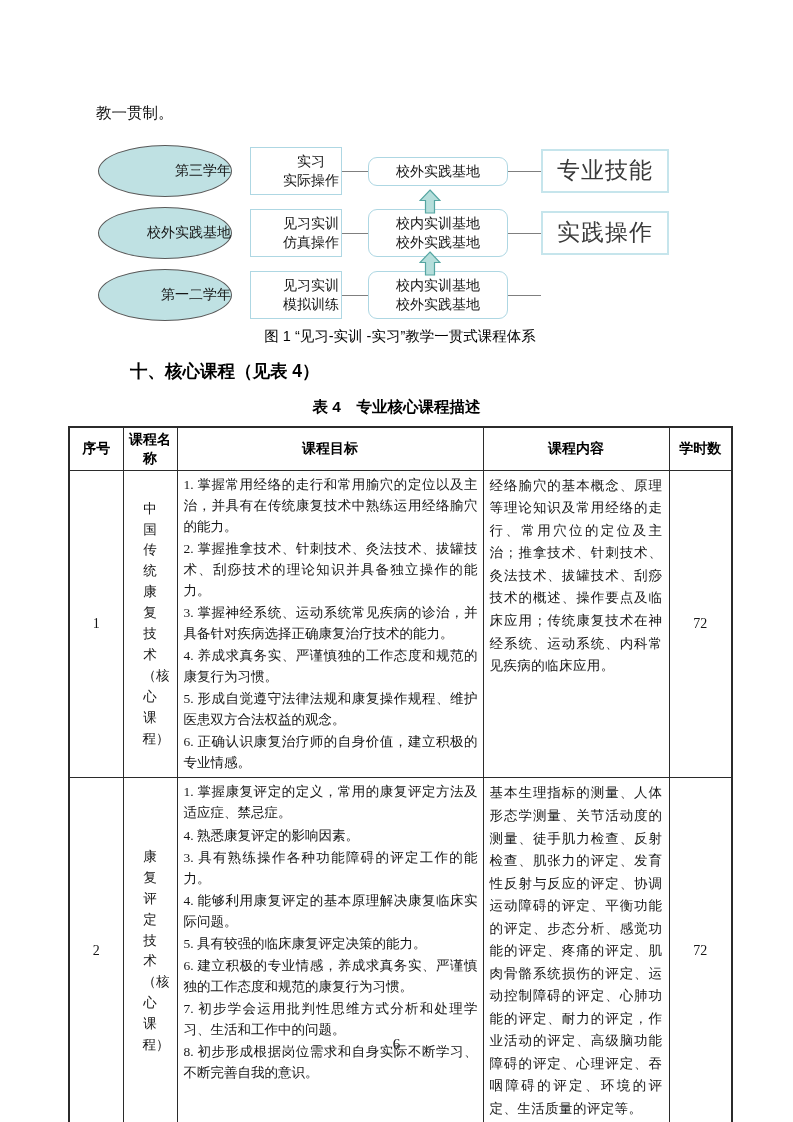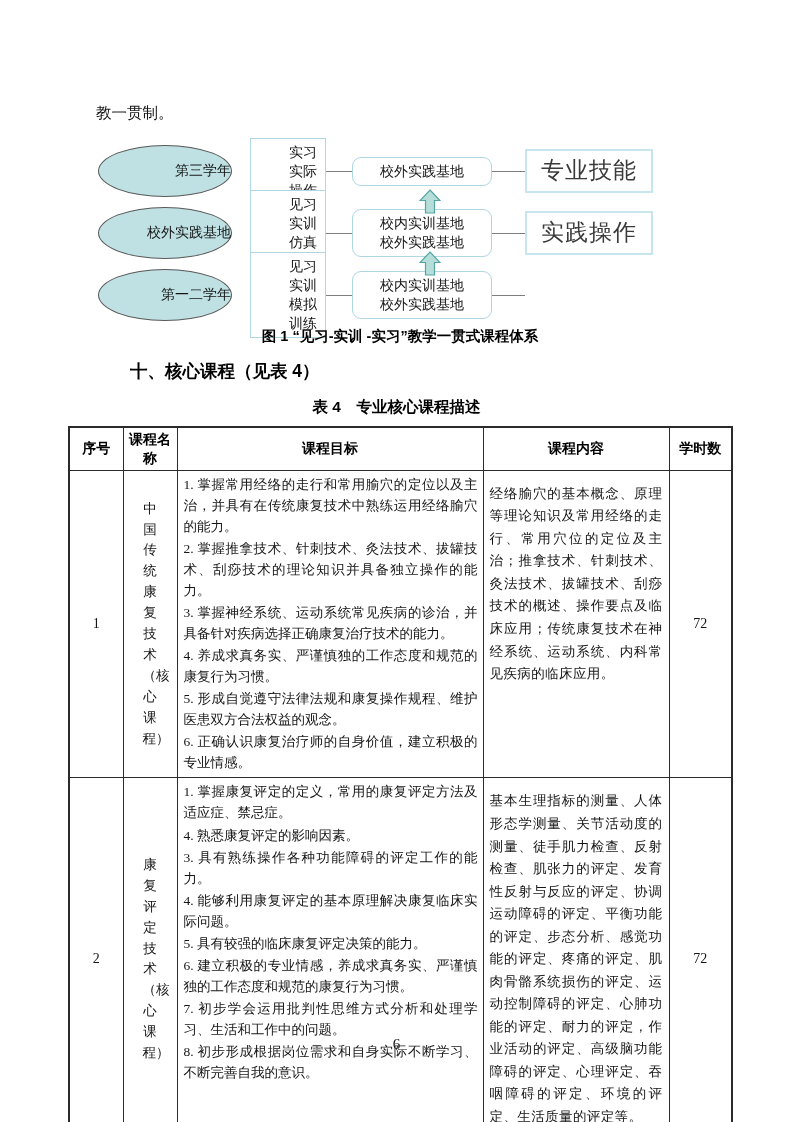--- a/index.html
+++ b/index.html
@@ -21,36 +21,36 @@
   .fr-ellipse {
     width:134px; height:52px; margin-left:30px; flex:none;
     border-radius:50%; background:#bfe1e3; border:1.5px solid #595959;
     display:flex; align-items:center; justify-content:flex-end; font-size:14px;
   }
   .fr-gap { width:18px; flex:none; }
   .fbox {
     flex:none; background:#fff; border:1.5px solid #aed7e3;
     text-align:center; font-size:14px; line-height:19px; padding:4px 2px;
   }
-  .fbox.small { width:76px;padding-left:32px; }
+  .fbox.small { width:92px;padding-left:32px; }
   .fbox.mid   { width:140px; border-radius:9px; }
   .fbox.skill {
     width:128px; font-size:23px; line-height:30px; padding:5px 0;
     border:2px solid #c6e5ec; border-radius:0; color:#3a3a3a; letter-spacing:1px;
   }
   .fbox span { display:block; }
   .hline { flex:none; height:0; border-top:1.4px solid #7f7f7f; }
   .hline.a { width:26px; }
   .hline.b { width:33px; }
   .up-arrow { position:absolute; left:351px; top:-13px; width:22px; height:25px; }
 
   .fig-caption {
     position:absolute; left:0; right:0; top:327px; text-align:center;
     font-family:"Liberation Sans","DejaVu Sans",sans-serif;
-    font-weight:bold; font-size:14.5px; color:#000;padding-left:7px;
+    font-weight:normal; font-size:14.5px; color:#000;padding-left:7px;
   }
   .section-heading {
     position:absolute; left:130px; top:359px;
     font-family:"Liberation Sans","DejaVu Sans",sans-serif;
     font-weight:bold; font-size:17.5px; color:#000;text-align:right;
   }
   .table-title {
     position:absolute; left:0; right:0; top:397px; text-align:center;
     font-family:"Liberation Sans","DejaVu Sans",sans-serif;
     font-weight:bold; font-size:15.5px; color:#000;
@@ -65,21 +65,21 @@
   table.core th, table.core td { border:1px solid #2b2b2b; }
   table.core th {
     font-family:"Liberation Sans","DejaVu Sans",sans-serif;
     font-weight:bold; font-size:14px; text-align:center; color:#000;
     padding:2px; line-height:1.35;
   }
   td.c-no    { text-align:center; vertical-align:middle; font-size:14px; }
   td.c-name  { text-align:center; vertical-align:middle; font-size:13.5px; line-height:1.55; padding:19px; }
   td.c-goals { vertical-align:top; padding:3px 5px 3px 6px; font-size:13.5px; line-height:1.56; text-align:justify; }
   td.c-goals p { margin:0 0 1px 0; }
-  td.c-cont  { vertical-align:top; padding:12px 6px; font-size:13.5px; line-height:1.67; text-align:justify; letter-spacing:0.4px; }
+  td.c-cont  { vertical-align:top; padding:4px 6px; font-size:13.5px; line-height:1.67; text-align:justify; letter-spacing:0.4px; }
   td.c-hours { text-align:center; vertical-align:middle; font-size:14px; }
 
   .page-number { position:absolute; left:0; right:0; top:1036px; text-align:center; font-size:15px; }
 </style>
 </head>
 <body>
 
 <div class="page">
 
   <p class="intro">教一贯制。</p>

